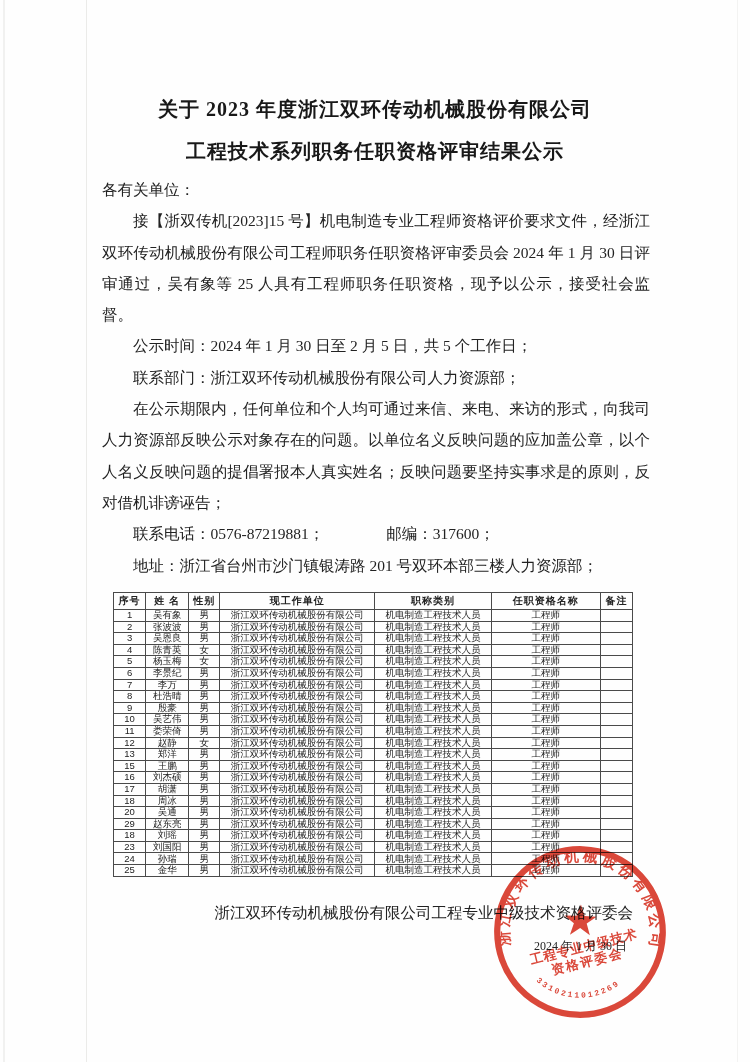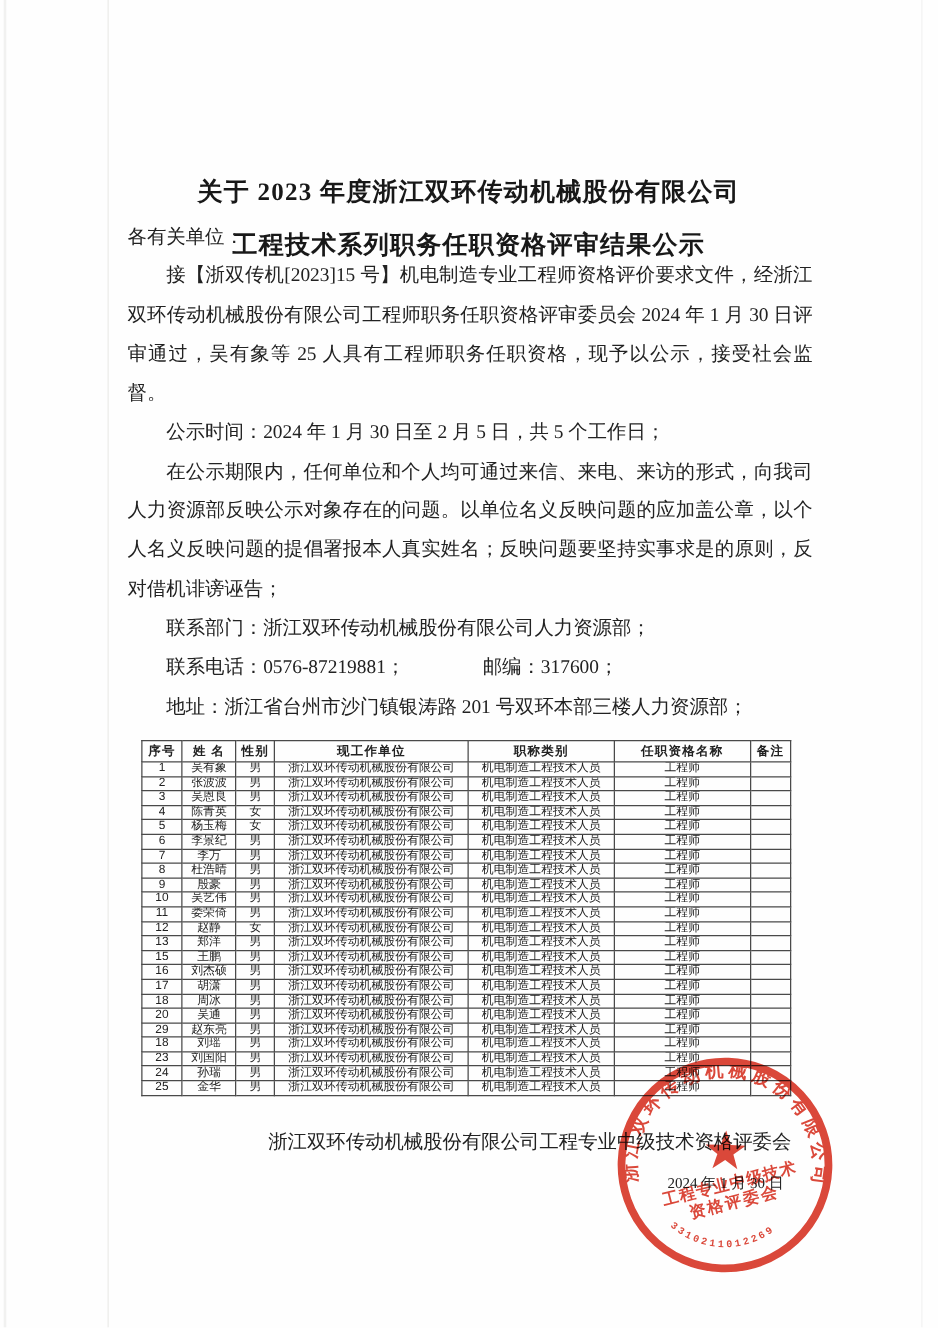--- a/index.html
+++ b/index.html
@@ -8,21 +8,21 @@
     background:#fefefe;
     font-family:"Liberation Serif","DejaVu Serif",serif;
     color:#1f1f1f;
   }
   .scanline{position:absolute;top:0;height:100%;pointer-events:none;}
   .scan-a{left:86px;width:1px;background:rgba(185,185,178,.28);}
   .scan-b{left:3px;width:2px;background:rgba(205,205,200,.25);}
   .scan-c{left:737px;width:1px;background:rgba(205,205,200,.22);}
 
   .title{position:absolute;left:0;width:100%;text-align:center;
-    font-weight:bold;font-size:20px;letter-spacing:1px;color:#181818;margin-top:44px;}
+    font-weight:bold;font-size:20px;letter-spacing:1px;color:#181818;}
   .title1{top:96px;}
   .title2{top:138px;}
 
   .bodytext{position:absolute;left:102px;top:174px;width:548px;
     font-size:15.5px;line-height:31.3px;color:#222;}
   .bodytext p{margin:0;}
   .ind{text-indent:2em;}
   .just{text-align:justify;text-justify:inter-ideograph;}
   .contact{margin-top:6px;}
 
@@ -50,22 +50,22 @@
 <div class="scanline scan-b"></div>
 <div class="scanline scan-c"></div>
 
 <div class="title title1">关于 2023 年度浙江双环传动机械股份有限公司</div>
 <div class="title title2">工程技术系列职务任职资格评审结果公示</div>
 
 <div class="bodytext">
   <p>各有关单位：</p>
   <p class="ind just">接【浙双传机[2023]15 号】机电制造专业工程师资格评价要求文件，经浙江双环传动机械股份有限公司工程师职务任职资格评审委员会 2024 年 1 月 30 日评审通过，吴有象等 25 人具有工程师职务任职资格，现予以公示，接受社会监督。</p>
   <p class="ind">公示时间：2024 年 1 月 30 日至 2 月 5 日，共 5 个工作日；</p>
+  <p class="ind contact">联系部门：浙江双环传动机械股份有限公司人力资源部；</p>
   <p class="ind just">在公示期限内，任何单位和个人均可通过来信、来电、来访的形式，向我司人力资源部反映公示对象存在的问题。以单位名义反映问题的应加盖公章，以个人名义反映问题的提倡署报本人真实姓名；反映问题要坚持实事求是的原则，反对借机诽谤诬告；</p>
-  <p class="ind contact">联系部门：浙江双环传动机械股份有限公司人力资源部；</p>
   <p class="ind">联系电话：0576-87219881；　　　　邮编：317600；</p>
   <p class="ind">地址：浙江省台州市沙门镇银涛路 201 号双环本部三楼人力资源部；</p>
 </div>
 
 <table class="review">
   <colgroup>
     <col style="width:6.2%">
       <col style="width:8.3%">
       <col style="width:6.0%">
     <col style="width:29.8%">

